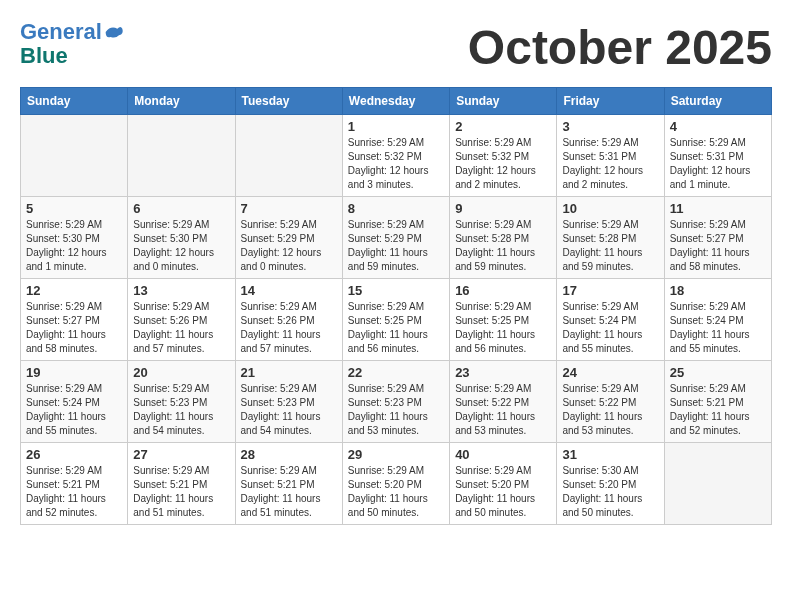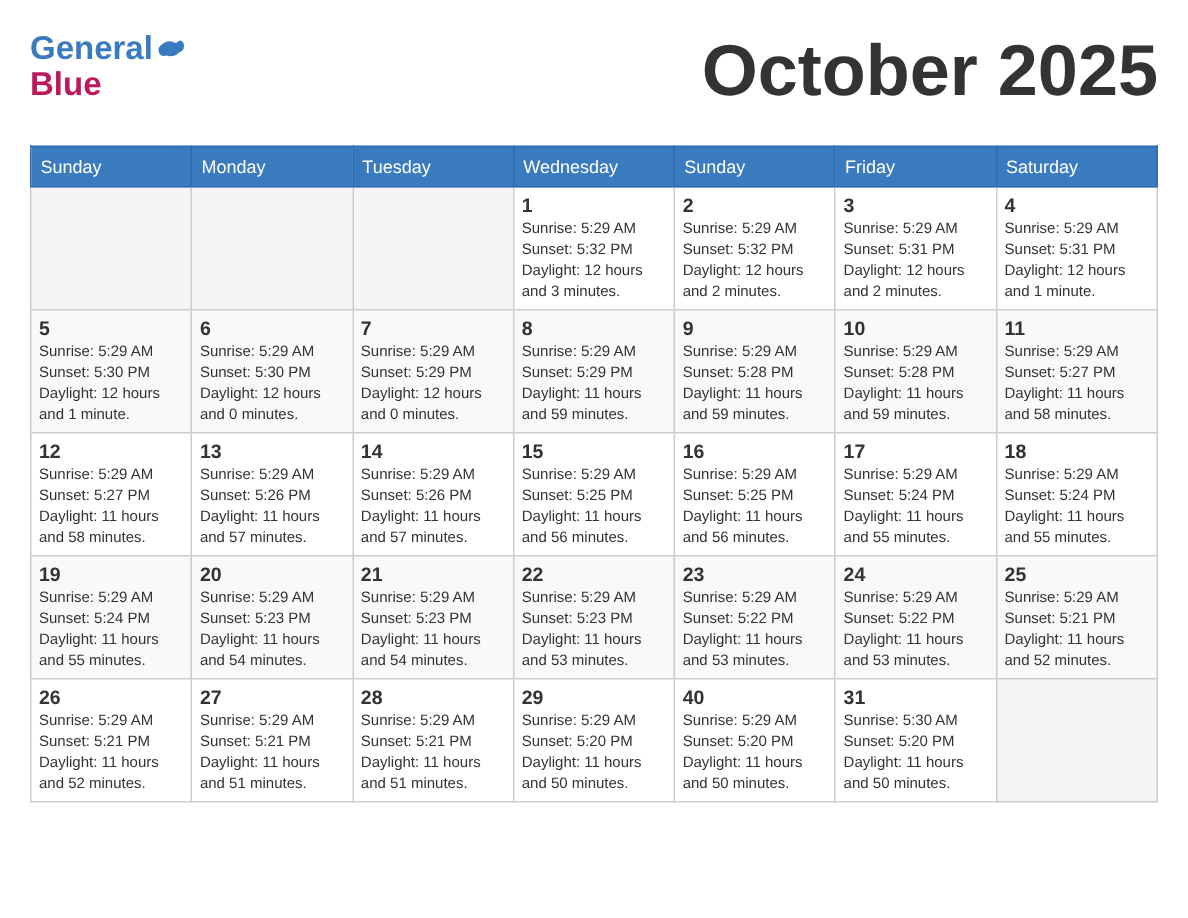--- a/index.html
+++ b/index.html
@@ -7,21 +7,21 @@
       font-family: Arial, sans-serif;
       background: #fff;
       width: 792px;
       min-height: 612px;
       padding: 20px;
     }
     .header {
       display: flex;
       align-items: flex-start;
       justify-content: space-between;
-      margin-bottom: 22px;
+      margin-bottom: 12px;
     }
     .logo {
       display: flex;
       align-items: center;
     }
     .logo-text {
       font-size: 22px;
       font-weight: bold;
       color: #333;
       line-height: 1.1;
@@ -49,21 +49,21 @@
     }
     .calendar {
       width: 100%;
       border-collapse: collapse;
       border: 1px solid #ccc;
     }
     .calendar thead tr th {
       background-color: #3a7abf;
       color: #fff;
       font-size: 12px;
-      font-weight: normal;
+      font-weight: bold;
       text-align: left;
       padding: 6px 6px;
       border: 1px solid #2d6aad;
     }
     .calendar tbody tr td {
       vertical-align: top;
       border: 1px solid #ccc;
       padding: 4px 5px;
       width: calc(100% / 7);
       min-height: 80px;
@@ -100,21 +100,21 @@
     <div>
       <div style="display:flex;align-items:center;">
         <span class="logo-text">
           <span>General</span>
         </span>
         <svg class="logo-icon" viewBox="0 0 24 24" fill="#3a7abf">
           <path d="M2 12 Q8 4 16 8 Q20 4 22 8 Q24 14 18 16 Q14 20 8 18 Q2 20 2 12Z"></path>
         </svg>
       </div>
       <div class="logo-text">
-        <span style="color:#be185d;">Blue</span>
+        <span style="color:#0f766e;">Blue</span>
       </div>
     </div>
   </div>
   <div class="title-section">
     <div class="month-title">October 2025</div>
   </div>
 </div>
 
 <table class="calendar">
   <thead>

